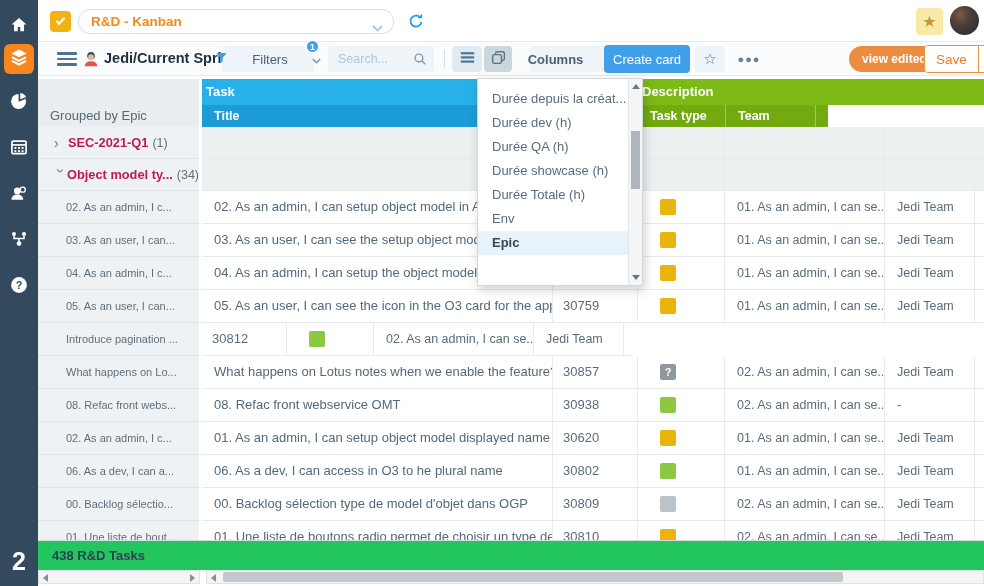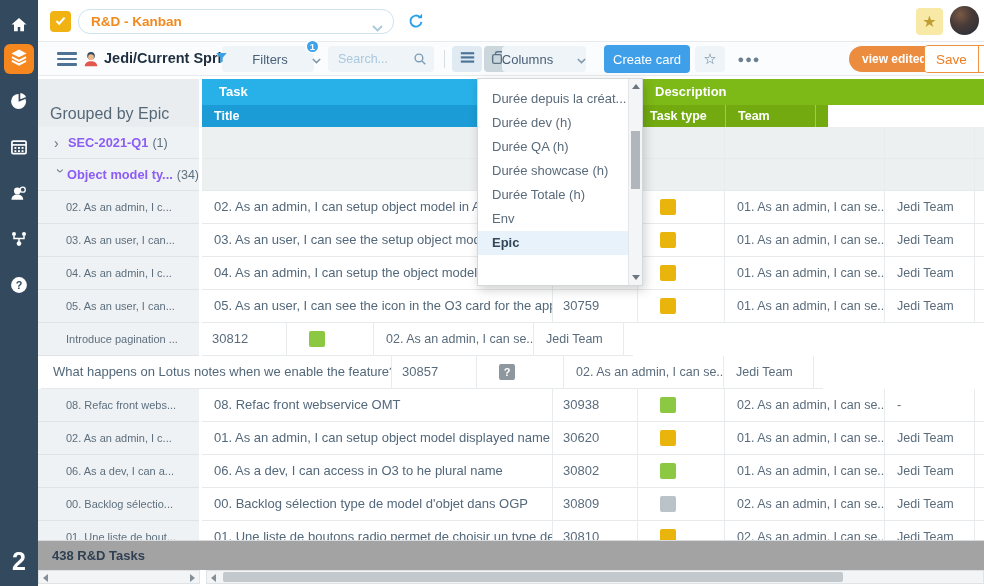--- a/index.html
+++ b/index.html
@@ -32,36 +32,36 @@
   .filters-btn { left:184px; width:92px; }
   .filters-inner { display:flex; align-items:center; justify-content:center; gap:24px; height:26px; }
   .filters-badge { position:absolute; right:-6px; top:-7px; width:15px; height:15px; background:#3da2ea; border:2px solid #fbfcfd; border-radius:50%; color:#fff; font-size:9.5px; font-weight:bold; line-height:12px; text-align:center; }
   .search-box { position:absolute; left:290px; top:4px; width:106px; height:26px; background:#eef4f8; border-radius:4px; }
   .search-box input { position:absolute; left:10px; top:0; width:70px; height:26px; border:none; background:transparent; outline:none; font-size:12.5px; color:#47617a; font-family:inherit; }
   .search-box input::placeholder { color:#aac8de; }
   .search-box svg { position:absolute; right:7px; top:6px; }
   .tb-divider { position:absolute; left:406px; top:8px; width:1px; height:18px; background:#d7dee3; }
   .list-btn { left:414px; width:30px; background:#dfeaf2; }
   .cards-btn { left:446px; width:28px; background:#ccd6dd; }
-  .columns-btn { left:464px; width:84px; }
+  .columns-btn { left:492px; width:84px;font-weight:bold; }
   .create-btn { position:absolute; left:566px; top:3px; width:86px; height:28px; background:#3f9fe8; border:none; border-radius:4px; color:#fff; font-size:13px; cursor:pointer; font-family:inherit; }
   .fav-btn { left:657px; width:30px; font-size:15px; color:#5b7c99; }
   .more-btn { left:697px; width:28px; background:transparent; color:#6b7f90; font-weight:bold; letter-spacing:1px; font-size:11px; }
   .view-edited { position:absolute; left:811px; top:4px; height:26px; padding:0 13px; background:#eb8c3f; border:none; border-radius:13px; color:#fff; font-size:12px; font-weight:bold; cursor:pointer; font-family:inherit; }
   .save-wrap { position:absolute; left:886px; top:3px; width:112px; height:28px; border:1px solid #ef9240; border-radius:4px; background:#fff; display:flex; overflow:hidden; }
   .save-btn { width:53px; border:none; background:#fff; color:#f07d21; font-size:13.5px; cursor:pointer; font-family:inherit; }
   .save-div { width:1px; background:#ef9240; }
   .save-stub { flex:1; }
 
   
   .tablewrap { position:absolute; left:38px; top:76px; width:946px; height:464px; overflow:hidden; }
   .thead { position:absolute; left:0; top:3px; width:946px; height:48px; }
-  .th-left { position:absolute; left:0; top:0; width:161px; height:48px; background:#e9edf0; color:#566878; font-size:16px; display:flex; align-items:flex-end; padding:0 0 4px 12px; }
+  .th-left { position:absolute; left:0; top:0; width:161px; height:48px; background:#e9edf0; color:#566878; font-size:13px; display:flex; align-items:flex-end; padding:0 0 4px 12px; }
   .band1 { position:absolute; left:164px; top:0; height:26px; display:flex; }
-  .band1 div { color:#fff; font-size:13px; font-weight:bold; line-height:26px; padding-left:17px; cursor:pointer; }
+  .band1 div { color:#fff; font-size:13px; font-weight:bold; line-height:26px; padding-left:4px; cursor:pointer; }
   .th-task { width:436px; background:#28b1e8; }
   .th-desc { width:346px; background:#7db917; }
   .band2 { position:absolute; left:164px; top:26px; height:22px; display:flex; }
   .band2 div { color:#fff; font-size:12.5px; font-weight:bold; line-height:22px; padding-left:12px; cursor:pointer; }
   .h-title { width:351px; background:#1b9cd6; }
   .h-id { width:85px; background:#1b9cd6; border-left:1px solid rgba(255,255,255,.3); }
   .h-type { width:87px; background:#72aa10; }
   .h-story { width:160px; background:#72aa10; border-left:1px solid rgba(255,255,255,.35); }
   .h-team { width:90px; background:#72aa10; border-left:1px solid rgba(255,255,255,.35); }
   .h-extra { width:9px; background:#72aa10; border-left:1px solid rgba(255,255,255,.35); }
@@ -75,27 +75,27 @@
   .trow.group .mcell { background:#edf0f1; }
   .mcell.t { width:351px; padding:0 12px; color:#53687a; }
   .mcell.i { width:85px; padding-left:10px; }
   .mcell.ty { width:87px; display:flex; align-items:center; padding-left:22px; }
   .mcell.s { width:160px; padding-left:12px; font-size:12.5px; }
   .mcell.te { width:90px; padding-left:12px; font-size:12.5px; }
   .mcell.ex { width:9px; border-right:none; }
   .ltext { font-size:11px; color:#5d6f7e; white-space:nowrap; overflow:hidden; }
   .chev { display:inline-block; color:#647686; font-size:14px; width:14px; }
   .chev.exp { transform:rotate(90deg); }
-  .glabel { font-size:12.8px; font-weight:bold; color:#8b5cf6; white-space:nowrap; }
+  .glabel { font-size:12.8px; font-weight:bold; color:#be185d; white-space:nowrap; }
   .gcount { font-size:12.5px; color:#5d6f7e; margin-left:4px; }
   .sq { display:inline-block; width:16px; height:16px; border-radius:2px; text-align:center; line-height:16px; }
   .sq.q { color:#fff; font-size:11px; font-weight:bold; }
 
   
-  .tfooter { position:absolute; left:38px; top:540px; width:946px; height:30px; background:#a3a3a3; border-top:1px solid #d8dcdf; }
+  .tfooter { position:absolute; left:38px; top:540px; width:946px; height:30px; background:#22c55e; border-top:1px solid #d8dcdf; }
   .tfooter span { display:inline-block; padding-left:14px; line-height:29px; font-size:13px; font-weight:bold; color:#2f4052; }
   .hscroll { position:absolute; top:570px; height:14px; background:#f3f4f6; border:1px solid #e0e3e6; }
   .hs-left { left:38px; width:162px; }
   .hs-main { left:206px; width:778px; }
   .tri-l { position:absolute; left:4px; top:3px; width:0; height:0; border-top:4px solid transparent; border-bottom:4px solid transparent; border-right:5px solid #858f97; }
   .tri-r { position:absolute; right:4px; top:3px; width:0; height:0; border-top:4px solid transparent; border-bottom:4px solid transparent; border-left:5px solid #858f97; }
   .hthumb { position:absolute; left:16px; top:1px; width:620px; height:10px; background:#c3c8cc; border-radius:2px; }
 
   
   .dropdown { position:absolute; left:477px; top:78px; width:166px; height:208px; background:#fff; border:1px solid #d3d8db; box-shadow:2px 4px 10px rgba(0,0,0,.18); z-index:30; }
@@ -369,20 +369,23 @@
           <div class="sepcell"></div>
           <div class="mcell i">30812</div>
           <div class="mcell ty">
             <span class="sq" style="background: rgb(140, 200, 65);"></span>
           </div>
           <div class="mcell s">02. As an admin, I can se...</div>
           <div class="mcell te">Jedi Team</div>
           <div class="mcell ex"></div>
         </div>
         <div class="trow">
+          <div class="lcell">
+            <span class="ltext">What happens on Lo...</span>
+          </div>
           <div class="sepcell"></div>
           <div class="mcell t">What happens on Lotus notes when we enable the feature?</div>
           <div class="mcell i">30857</div>
           <div class="mcell ty">
             <span class="sq q" style="background: rgb(142, 151, 157);">?</span>
           </div>
           <div class="mcell s">02. As an admin, I can se...</div>
           <div class="mcell te">Jedi Team</div>
           <div class="mcell ex"></div>
         </div>

